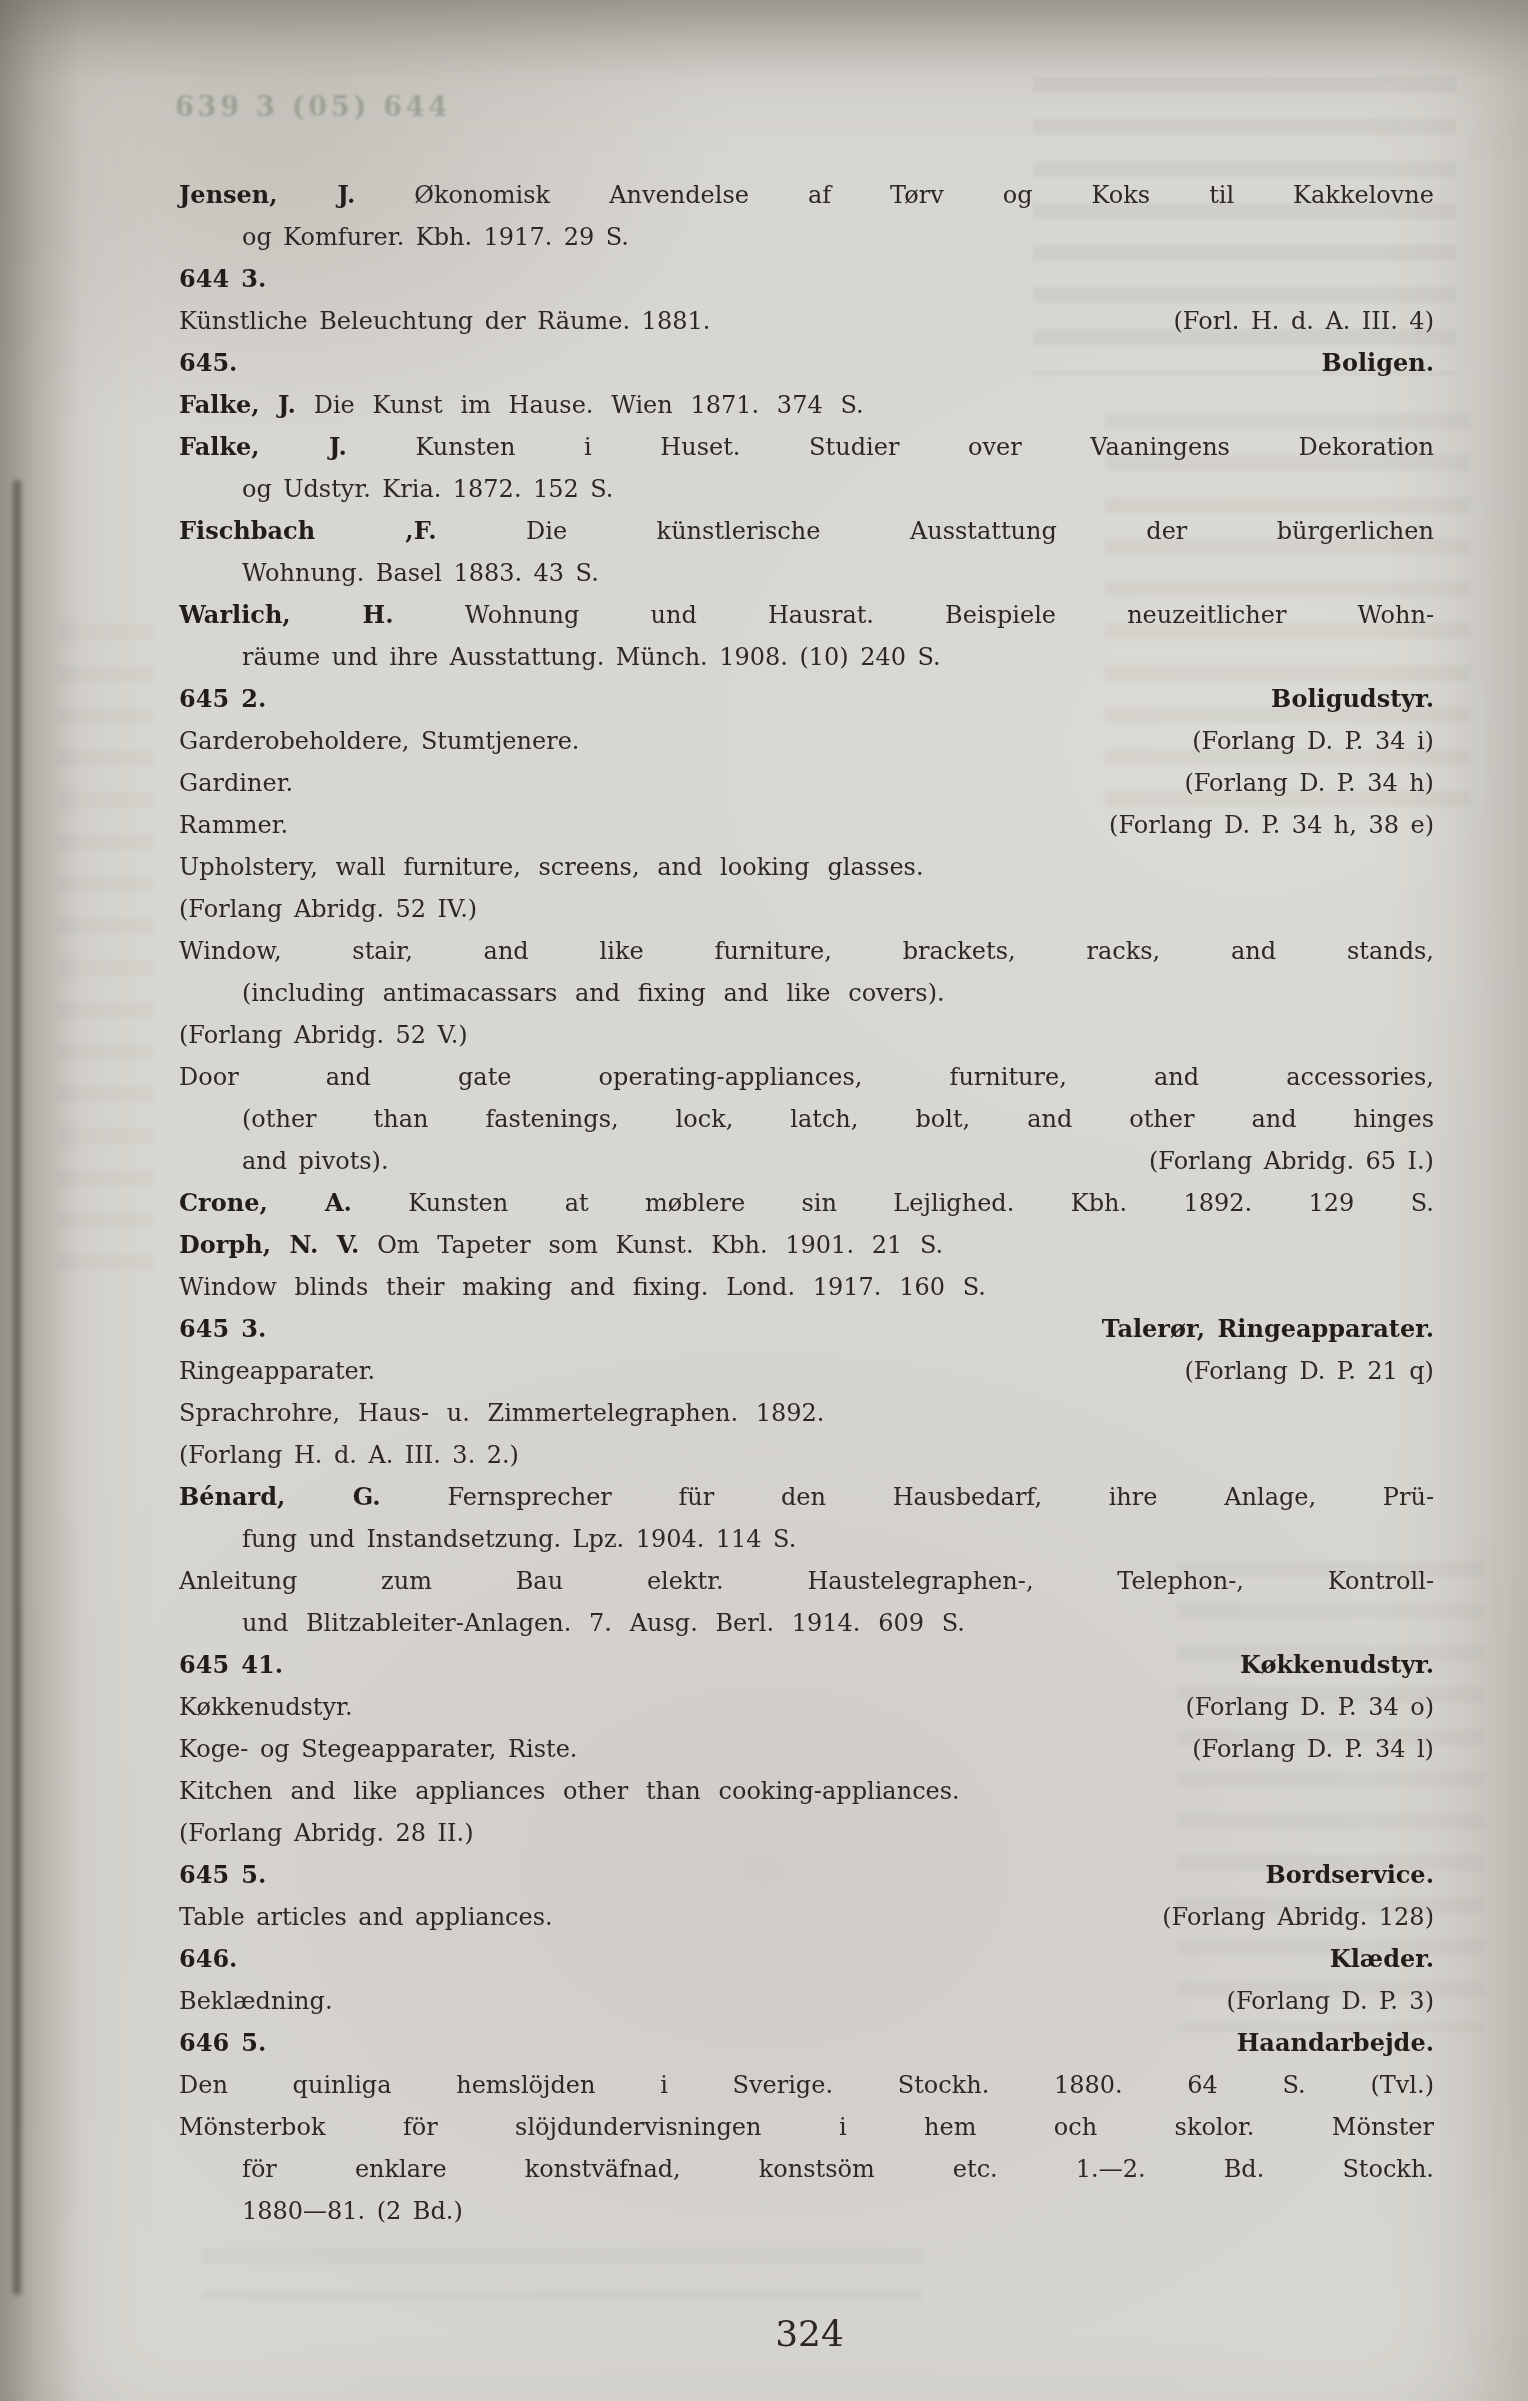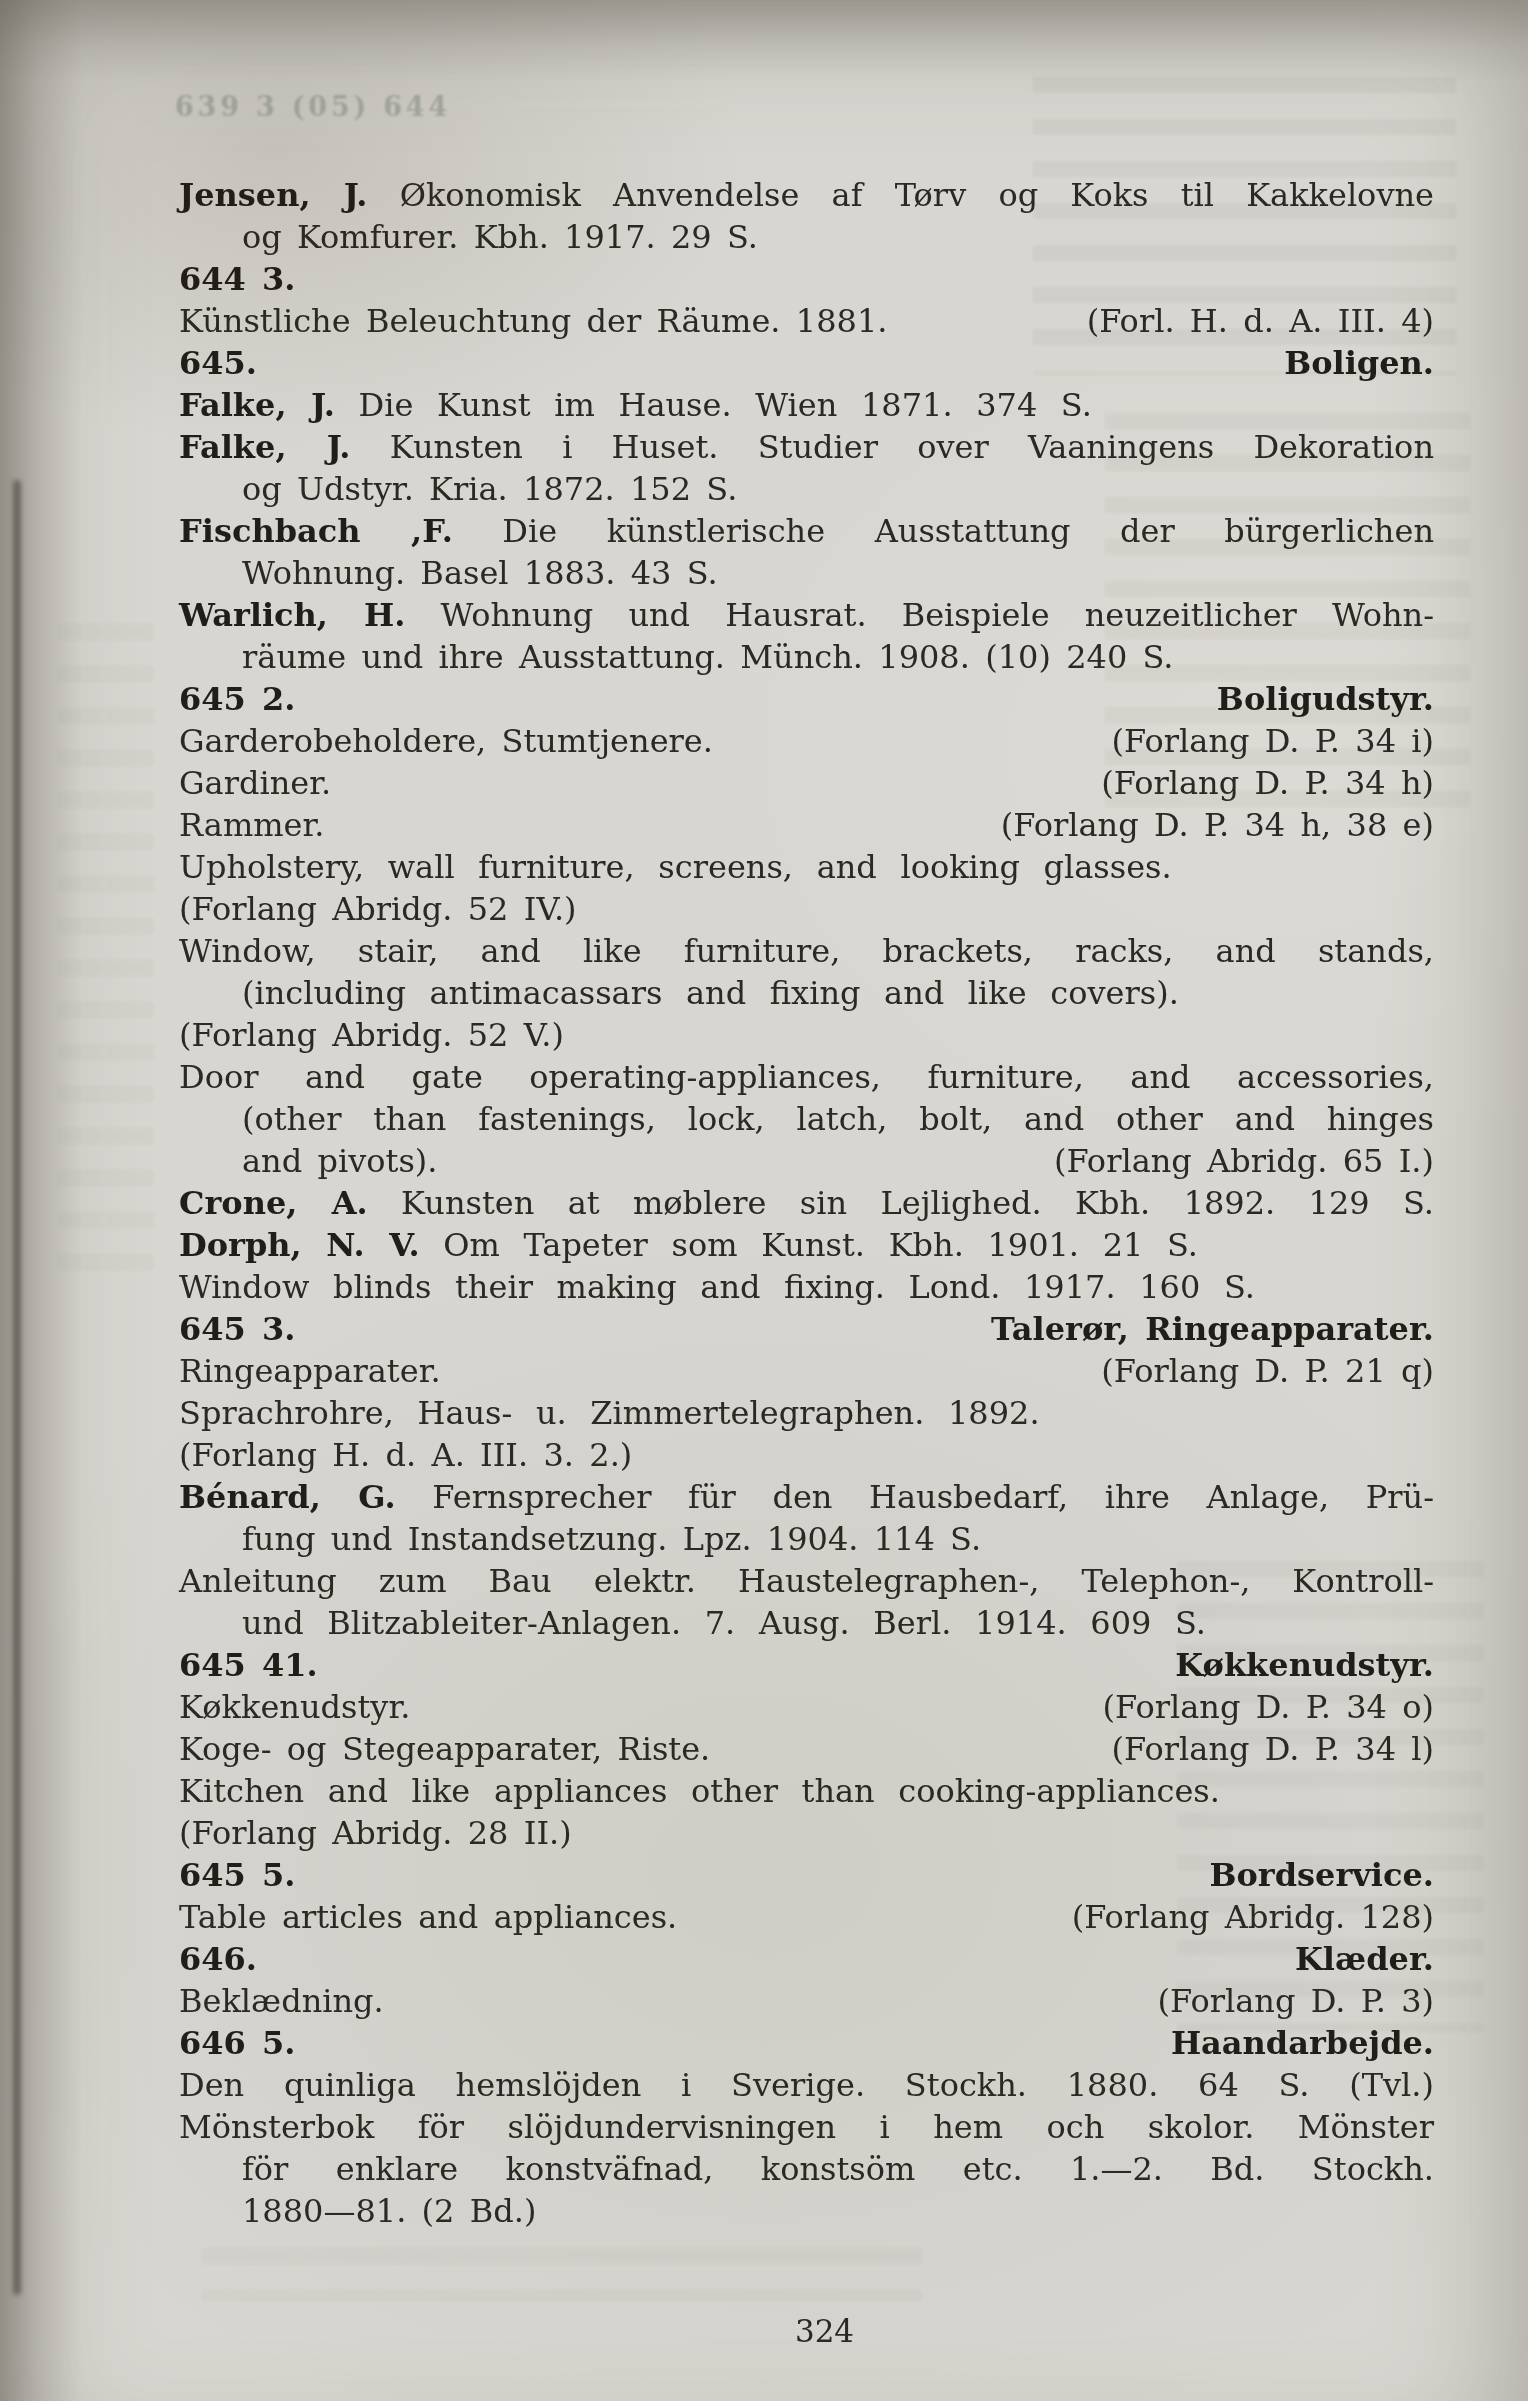--- a/index.html
+++ b/index.html
@@ -26,31 +26,31 @@
   .bleed{position:absolute;
     background:repeating-linear-gradient(180deg, rgba(112,114,104,0.10) 0 16.3px, transparent 16.3px 42px);
     filter:blur(1.4px)}
   .b1{left:1033px;top:77px;width:423px;height:298px;opacity:.8}
   .b2{left:1105px;top:413px;width:365px;height:413px;opacity:.7}
   .b3{left:58px;top:624px;width:96px;height:672px;opacity:.5}
   .b4{left:1177px;top:1561px;width:307px;height:471px;opacity:.6}
   .b5{left:202px;top:2248px;width:720px;height:53px;opacity:.5}
 
   .text{position:absolute;left:179px;top:174px;width:1255px;
-    font-size:32px;line-height:42px;word-spacing:0.16em}
+    font-size:24px;line-height:42px;word-spacing:0.16em}
   .ln{height:42px}
   .j{text-align:justify;text-align-last:justify}
   .x{display:flex;justify-content:space-between;align-items:flex-end}
   .x > *{white-space:nowrap}
   .i{padding-left:63px}
   .r{text-align:left}
   .ws{word-spacing:0.42em}
   b{color:#211d18}
-  .folio{position:absolute;left:197px;top:2313px;width:1255px;text-align:center;
-    font-size:31px;color:#2c2823}
+  .folio{position:absolute;left:182px;top:2313px;width:1255px;text-align:center;
+    font-size:36px;color:#2c2823}
 </style>
 </head>
 <body>
 
 <div class="page">
 
   <div class="top-band"></div>
   <div class="left-band"></div>
 
   <div class="spine-line"></div>

